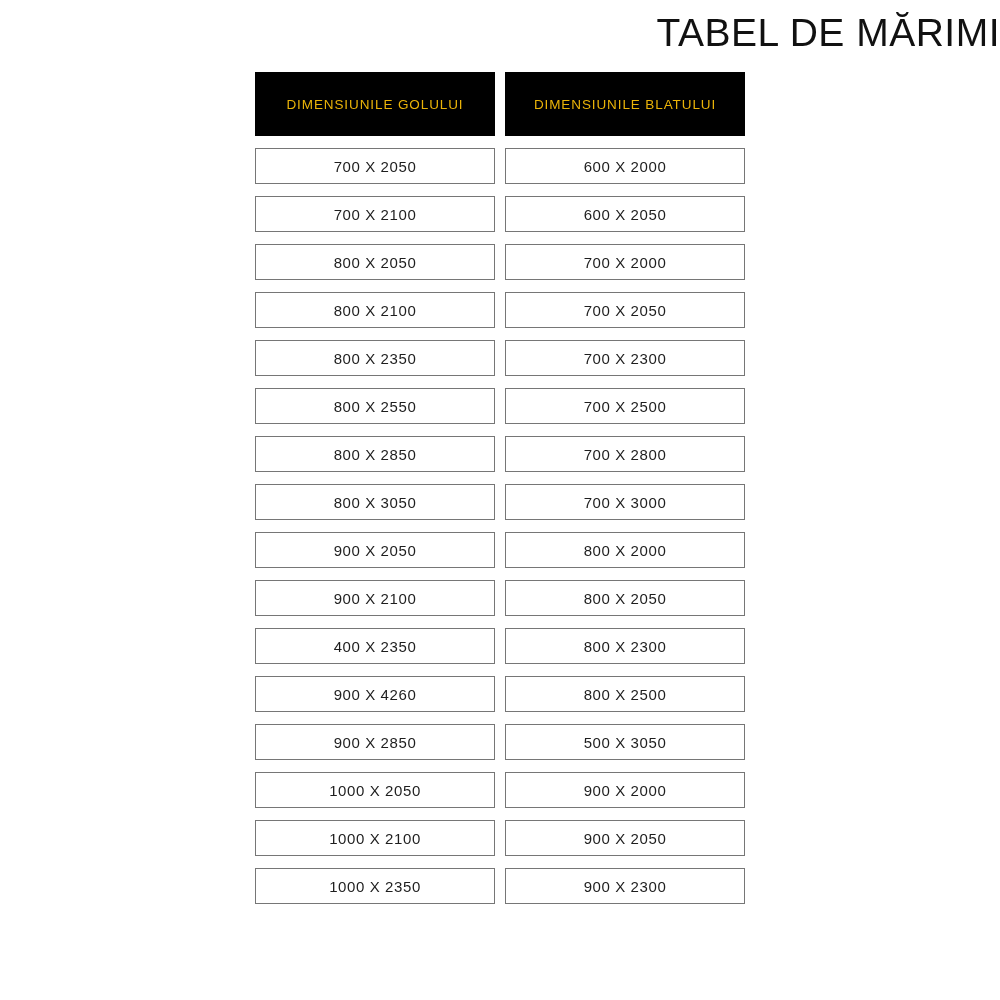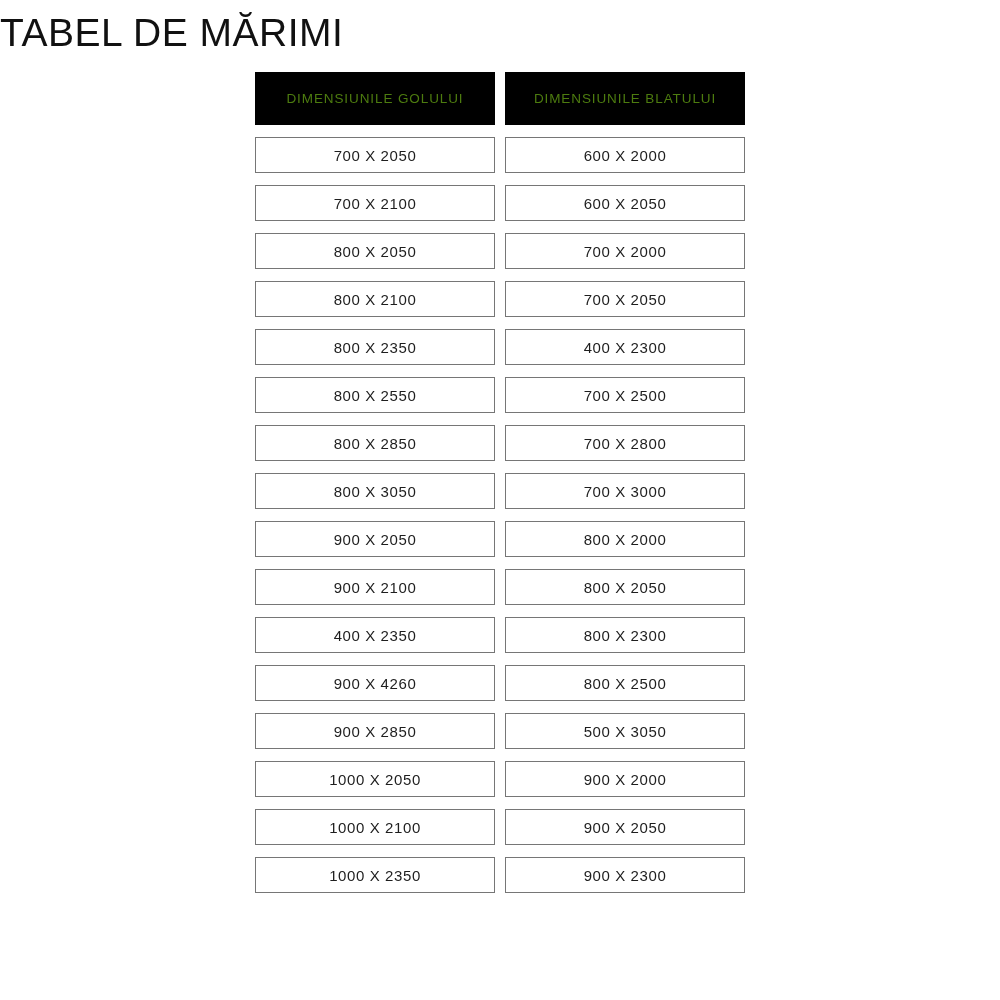--- a/index.html
+++ b/index.html
@@ -10,38 +10,38 @@
     width: 1000px;
     height: 1000px;
     background: #ffffff;
     font-family: "Liberation Sans", sans-serif;
     overflow: hidden;
   }
   .title {
     margin: 0;
     padding-top: 10px;
     line-height: 46px;
-    text-align: left;
+    text-align: right;
     font-size: 39px;
     font-weight: 500;
     letter-spacing: 0.5px;
     color: #111111;
   }
   .grid {
     width: 490px;
     margin: 16px auto 0 auto;
     display: grid;
     grid-template-columns: 240px 240px;
     column-gap: 10px;
     row-gap: 12px;
   }
   .header-cell {
-    height: 53px;
+    height: 64px;
     background: #000000;
-    color: #4d7c0f;
+    color: #eab308;
     display: flex;
     align-items: center;
     justify-content: center;
     font-size: 13.5px;
     font-weight: 500;
     letter-spacing: 0.9px;
     text-transform: uppercase;
   }
   .cell {
     height: 36px;
@@ -71,21 +71,21 @@
   <div class="cell">700 X 2100</div>
   <div class="cell">600 X 2050</div>
 
   <div class="cell">800 X 2050</div>
   <div class="cell">700 X 2000</div>
 
   <div class="cell">800 X 2100</div>
   <div class="cell">700 X 2050</div>
 
   <div class="cell">800 X 2350</div>
-  <div class="cell">400 X 2300</div>
+  <div class="cell">700 X 2300</div>
 
   <div class="cell">800 X 2550</div>
   <div class="cell">700 X 2500</div>
 
   <div class="cell">800 X 2850</div>
   <div class="cell">700 X 2800</div>
 
   <div class="cell">800 X 3050</div>
   <div class="cell">700 X 3000</div>
 

